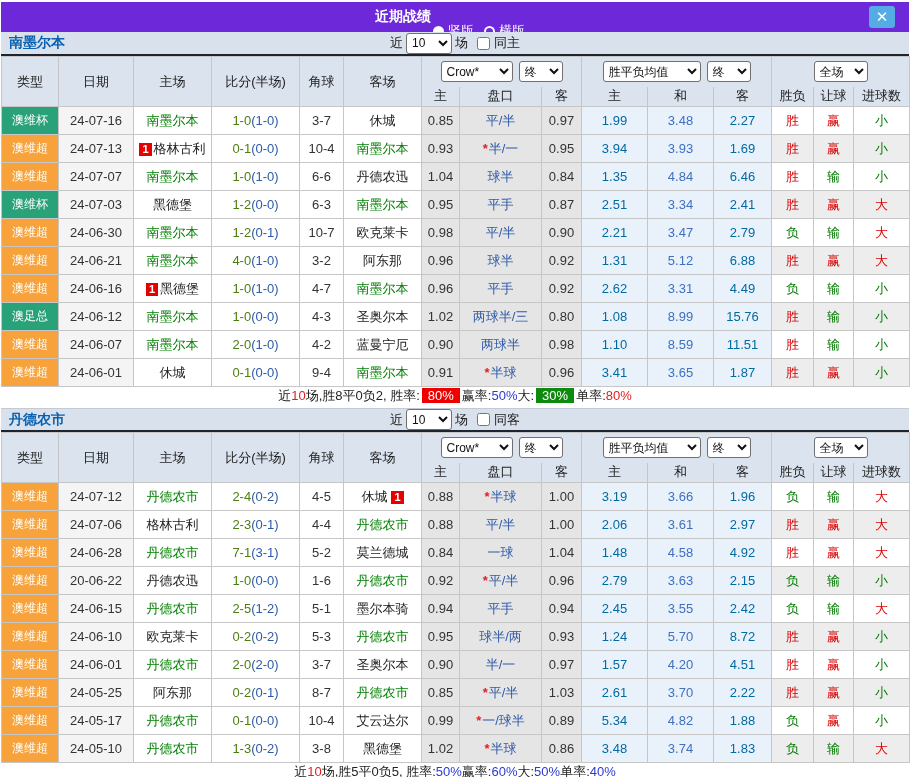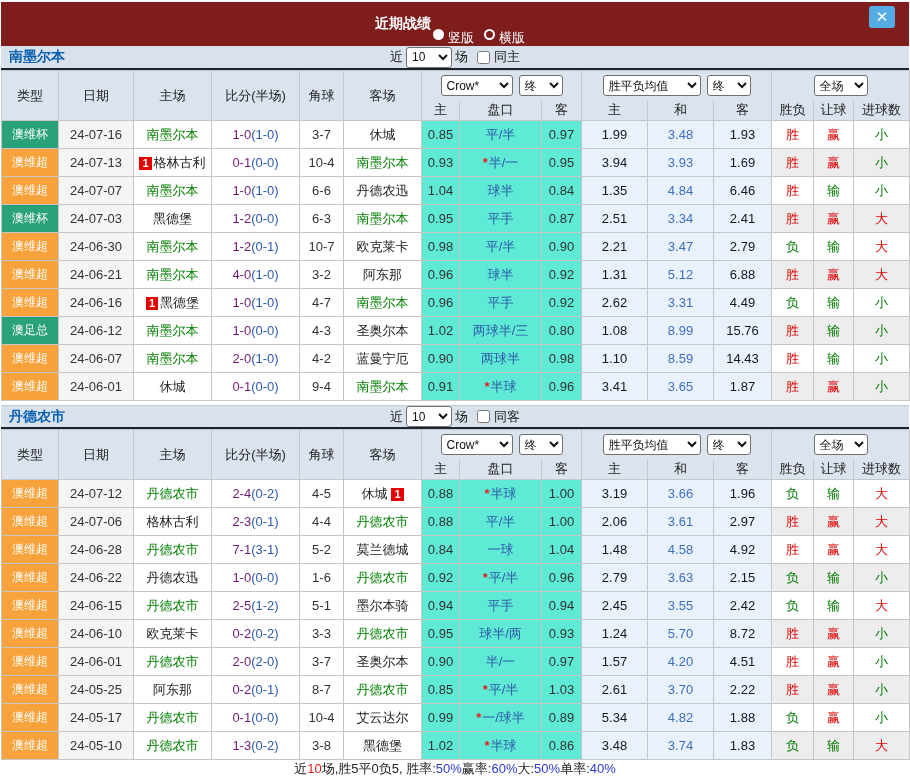--- a/index.html
+++ b/index.html
@@ -7,28 +7,28 @@
   body {
     width: 910px;
     font-family: "Liberation Sans", "DejaVu Sans", sans-serif;
     font-size: 13px;
     color:#222;
     padding: 2px 1px 0 1px;
   }
   
   .titlebar {
     position: relative;
-    height: 44px;
-    background:#7f1d1d;
+    height: 30px;
+    background:#6d28d9;
     display:flex; align-items:center; justify-content:center;
     color:#fff;
   }
   .titlebar .title { font-weight:bold; font-size:14px; }
   .radio-group { display:flex; align-items:center; margin-left:2px; }
-  .radio { display:inline-flex; margin-right:10px; cursor:pointer;margin-top:28px; }
+  .radio { display:inline-flex; align-items:center; margin-right:10px; cursor:pointer;margin-top:28px; }
   .radio .dot {
     width:11px; height:11px; border-radius:50%;
     background:#fff; display:inline-block; margin-right:4px;
   }
   .radio .ring {
     width:11px; height:11px; border-radius:50%;
     border:2px solid #fff; background:transparent; display:inline-block; margin-right:4px;
   }
   .radio .lbl { font-size:13px; }
   .close-btn {
@@ -88,26 +88,26 @@
   td.date-cell { background:#f4f4f4; color:#333; }
   .team-name { color:#222; }
   .team-name.hl { color:#008000; }
   .badge {
     display:inline-block; background:#e60000; color:#fff;
     font-size:11px; font-weight:bold; line-height:13px; padding:0 3px;
     vertical-align:middle;
   }
   .badge.pre { margin-right:2px; }
   .badge.post { margin-left:4px; }
-  .ft { color:#701a75; }
+  .ft { color:#4d7c0f; }
   .ht { color:#2d59a8; }
-  td.crow { background:#5eead4; color:#333; }
+  td.crow { background:#e5e5e5; color:#333; }
   td.crow .hc-text { color:#2d59a8;text-align:center; }
   .star { color:#e51c1c; font-weight:bold; margin-right:1px; }
-  td.avg { background:#e9f2fa; color:#0f172a; }
+  td.avg { background:#e9f2fa; color:#0369a1; }
   td.avg.draw { color:#3f6fbf; }
   td.res { background:#fff; }
   tr.even td.res { background:#ededed; }
   td.res.red { color:#dd0000; }
   td.res.green { color:#007a00; }
   
   .summary {
     height:16px; line-height:15px; margin-top:1px;
     text-align:center; font-size:13px; color:#222;
   }
@@ -212,21 +212,21 @@
     <td class="date-cell">24-07-16</td>
     <td><span class="team-name home-name hl">南墨尔本</span></td>
     <td><span class="ft">1-0</span><span class="ht">(1-0)</span></td>
     <td>3-7</td>
     <td><span class="team-name away-name">休城</span></td>
     <td class="crow">0.85</td>
     <td class="crow"><span class="hc-text">平/半</span></td>
     <td class="crow">0.97</td>
     <td class="avg">1.99</td>
     <td class="avg draw">3.48</td>
-    <td class="avg">1.93</td>
+    <td class="avg">2.27</td>
     <td class="res red">胜</td>
     <td class="res red">赢</td>
     <td class="res green">小</td>
   </tr>
 
   <tr class="even">
     <td class="type-cell orange">澳维超</td>
     <td class="date-cell">24-07-13</td>
     <td><span class="badge pre home-badge">1</span><span class="team-name home-name">格林古利</span></td>
     <td><span class="ft">0-1</span><span class="ht">(0-0)</span></td>
@@ -356,21 +356,21 @@
     <td class="date-cell">24-06-07</td>
     <td><span class="team-name home-name hl">南墨尔本</span></td>
     <td><span class="ft">2-0</span><span class="ht">(1-0)</span></td>
     <td>4-2</td>
     <td><span class="team-name away-name">蓝曼宁厄</span></td>
     <td class="crow">0.90</td>
     <td class="crow"><span class="hc-text">两球半</span></td>
     <td class="crow">0.98</td>
     <td class="avg">1.10</td>
     <td class="avg draw">8.59</td>
-    <td class="avg">14.43</td>
+    <td class="avg">11.51</td>
     <td class="res red">胜</td>
     <td class="res green">输</td>
     <td class="res green">小</td>
   </tr>
 
   <tr class="even">
     <td class="type-cell orange">澳维超</td>
     <td class="date-cell">24-06-01</td>
     <td><span class="team-name home-name">休城</span></td>
     <td><span class="ft">0-1</span><span class="ht">(0-0)</span></td>
@@ -381,20 +381,21 @@
     <td class="crow">0.96</td>
     <td class="avg">3.41</td>
     <td class="avg draw">3.65</td>
     <td class="avg">1.87</td>
     <td class="res red">胜</td>
     <td class="res red">赢</td>
     <td class="res green">小</td>
   </tr>
 </tbody>
     </table>
+    <div class="summary"><span class="s-plain">近</span><span class="s-red-text">10</span><span class="s-plain">场,胜8平0负2, 胜率:</span><span class="s-red-bg">80%</span><span class="s-plain"> 赢率:</span><span class="s-blue-text">50%</span><span class="s-plain"> 大:</span><span class="s-green-bg">30%</span><span class="s-plain"> 单率:</span><span class="s-red-text">80%</span></div>
   </div>
 
   <div class="section second">
     <div class="control-bar">
       <span class="team-title">丹德农市</span>
       <span class="controls">
         <span>近</span>
         <select><option>10</option></select>
         <span>场</span>
         <input type="checkbox" style="">
@@ -507,21 +508,21 @@
     <td class="avg">1.48</td>
     <td class="avg draw">4.58</td>
     <td class="avg">4.92</td>
     <td class="res red">胜</td>
     <td class="res red">赢</td>
     <td class="res red">大</td>
   </tr>
 
   <tr class="even">
     <td class="type-cell orange">澳维超</td>
-    <td class="date-cell">24-06-22</td>
+    <td class="date-cell">20-06-22</td>
     <td><span class="team-name home-name">丹德农迅</span></td>
     <td><span class="ft">1-0</span><span class="ht">(0-0)</span></td>
     <td>1-6</td>
     <td><span class="team-name away-name hl">丹德农市</span></td>
     <td class="crow">0.92</td>
     <td class="crow"><span class="star">*</span><span class="hc-text">平/半</span></td>
     <td class="crow">0.96</td>
     <td class="avg">2.79</td>
     <td class="avg draw">3.63</td>
     <td class="avg">2.15</td>
@@ -546,21 +547,21 @@
     <td class="res green">负</td>
     <td class="res green">输</td>
     <td class="res red">大</td>
   </tr>
 
   <tr class="even">
     <td class="type-cell orange">澳维超</td>
     <td class="date-cell">24-06-10</td>
     <td><span class="team-name home-name">欧克莱卡</span></td>
     <td><span class="ft">0-2</span><span class="ht">(0-2)</span></td>
-    <td>3-3</td>
+    <td>5-3</td>
     <td><span class="team-name away-name hl">丹德农市</span></td>
     <td class="crow">0.95</td>
     <td class="crow"><span class="hc-text">球半/两</span></td>
     <td class="crow">0.93</td>
     <td class="avg">1.24</td>
     <td class="avg draw">5.70</td>
     <td class="avg">8.72</td>
     <td class="res red">胜</td>
     <td class="res red">赢</td>
     <td class="res green">小</td>

